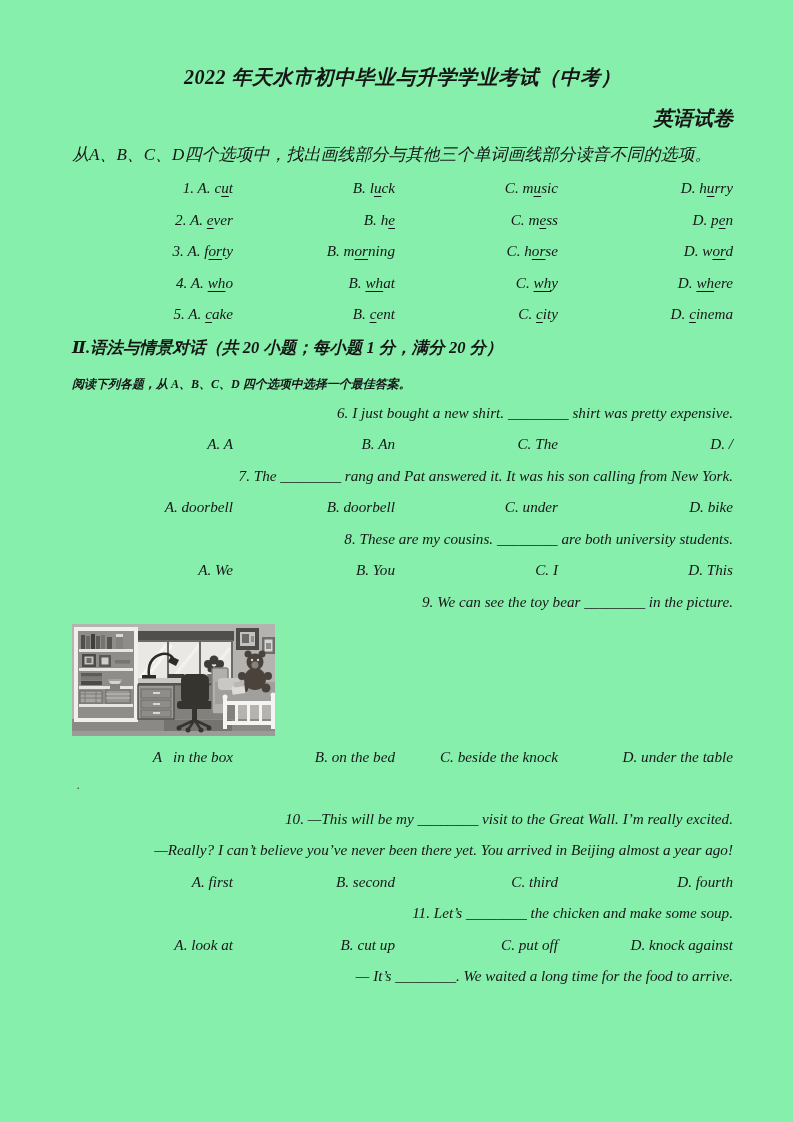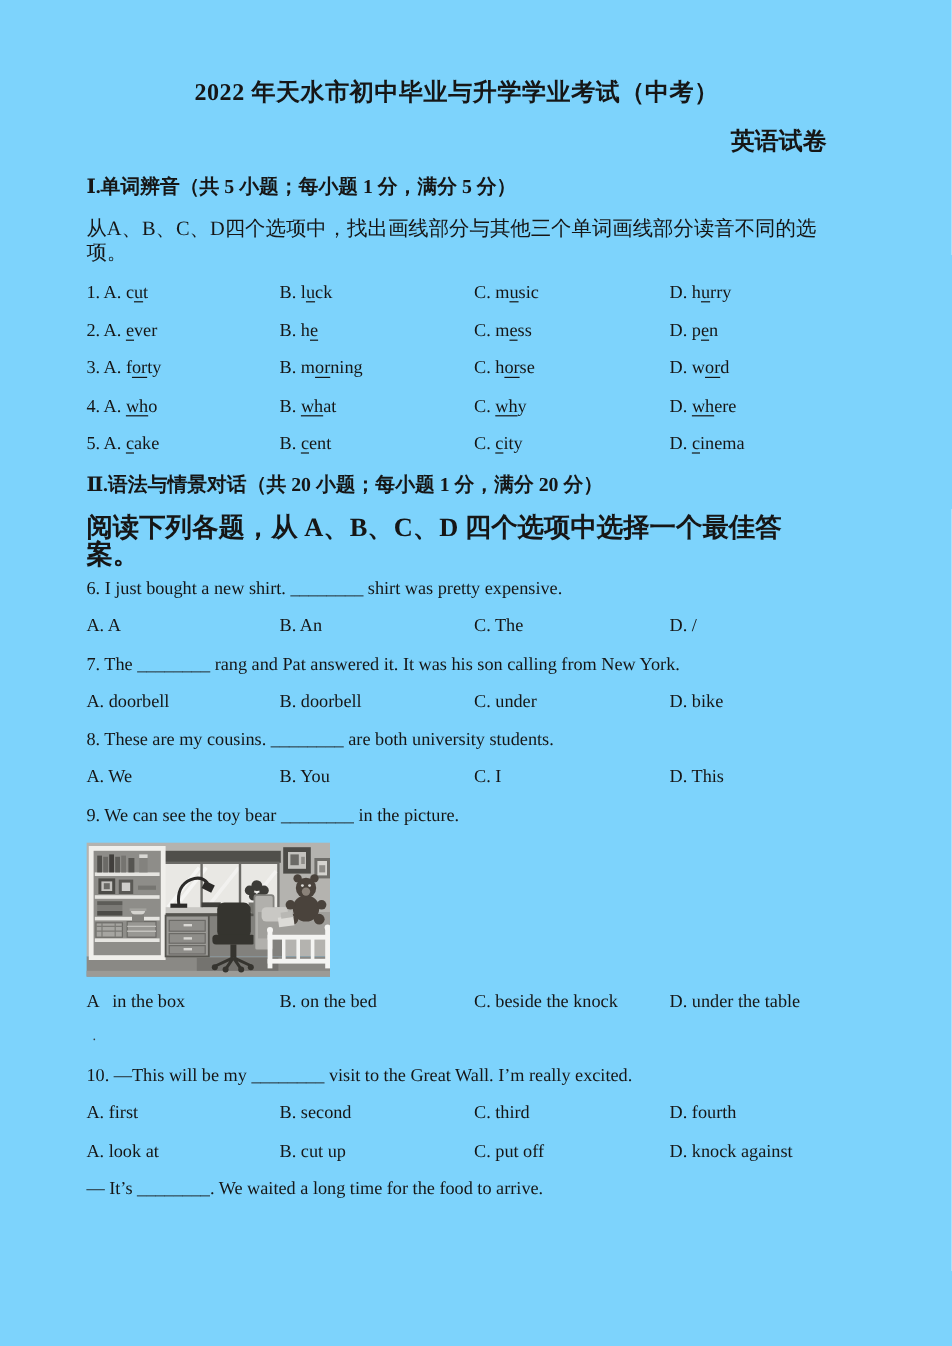--- a/index.html
+++ b/index.html
@@ -5,44 +5,45 @@
   * { box-sizing: border-box; margin: 0; padding: 0; }
   html, body { background: #ffffff; }
   body {
     width: 793px; height: 1122px;
     position: relative; overflow: hidden;
     font-family: "Liberation Serif", "DejaVu Serif", serif;
     color: #161616;
   }
   .page {
     position: absolute; inset: 0;
-    background: #7dd3fc;
-    padding: 64px 104px 0 72px;
+    background: #86efac;
+    padding: 64px 60px 0 72px;
+    font-style: italic;
   }
   h1.title {
     font-size: 20px; font-weight: 700; text-align: center;
     line-height: 26px; margin-bottom: 16px; letter-spacing: .5px;
   }
   h2.subtitle {
     font-size: 20px; font-weight: 700; text-align: right;
     line-height: 25px; margin-bottom: 14px;
   }
   .sec-heading {
     font-size: 16.5px; font-weight: 700;
     line-height: 22px; margin-bottom: 14px;
   }
   .sec-instruction {
     font-size: 17px; line-height: 20px; margin-bottom: 14px;
   }
   .sec-instruction.bold {
-    font-weight: 700; font-size: 22px; line-height: 22px; margin-bottom: 9px;
+    font-weight: 700; font-size: 12px; line-height: 22px; margin-bottom: 9px;
   }
   .row {
     font-size: 15.2px; line-height: 17px; min-height: 17px;
-    margin-bottom: 14.5px; white-space: pre-wrap;
+    margin-bottom: 14.5px; white-space: pre-wrap; text-align: right;
   }
   .row.options {
     display: grid;
     grid-template-columns: 161px 162px 163px 1fr;
   }
   .row.options .opt { white-space: pre; }
   .ul { text-decoration: underline; text-underline-offset: 2.5px; }
   figure.pic { margin: 6px 0 12px 0; width: 203px; height: 112px; }
   .mark-row {
     font-size: 12px; line-height: 10px; height: 10px;
@@ -50,21 +51,20 @@
   }
 </style>
 </head>
 <body>
 
 <div class="page">
   <h1 class="title">2022 年天水市初中毕业与升学学业考试（中考）</h1>
   <h2 class="subtitle">英语试卷</h2>
   <main>
       <section class="exam-section">
-        <div class="sec-heading">Ⅰ.单词辨音（共 5 小题；每小题 1 分，满分 5 分）</div>
         <div class="sec-instruction">从A、B、C、D四个选项中，找出画线部分与其他三个单词画线部分读音不同的选项。</div>
         <div class="row options"><span class="opt">1. A. c<span class="ul">u</span>t</span><span class="opt">B. l<span class="ul">u</span>ck</span><span class="opt">C. m<span class="ul">u</span>sic</span><span class="opt">D. h<span class="ul">u</span>rry</span></div>
         <div class="row options"><span class="opt">2. A. <span class="ul">e</span>ver</span><span class="opt">B. h<span class="ul">e</span></span><span class="opt">C. m<span class="ul">e</span>ss</span><span class="opt">D. p<span class="ul">e</span>n</span></div>
         <div class="row options"><span class="opt">3. A. f<span class="ul">or</span>ty</span><span class="opt">B. m<span class="ul">or</span>ning</span><span class="opt">C. h<span class="ul">or</span>se</span><span class="opt">D. w<span class="ul">or</span>d</span></div>
         <div class="row options"><span class="opt">4. A. <span class="ul">wh</span>o</span><span class="opt">B. <span class="ul">wh</span>at</span><span class="opt">C. <span class="ul">wh</span>y</span><span class="opt">D. <span class="ul">wh</span>ere</span></div>
         <div class="row options"><span class="opt">5. A. <span class="ul">c</span>ake</span><span class="opt">B. <span class="ul">c</span>ent</span><span class="opt">C. <span class="ul">c</span>ity</span><span class="opt">D. <span class="ul">c</span>inema</span></div>
       </section>
       <section class="exam-section">
         <div class="sec-heading">Ⅱ.语法与情景对话（共 20 小题；每小题 1 分，满分 20 分）</div>
         <div class="sec-instruction bold">阅读下列各题，从 A、B、C、D 四个选项中选择一个最佳答案。</div>
@@ -201,18 +201,20 @@
       <rect x="151" y="97" width="52" height="4"></rect>
       <rect x="163" y="78" width="3" height="22"></rect>
       <rect x="175" y="78" width="3" height="22"></rect>
       <rect x="187" y="78" width="3" height="22"></rect>
     </g>
   </svg>
 </figure>
         <div class="row options"><span class="opt">A   in the box</span><span class="opt">B. on the bed</span><span class="opt">C. beside the knock</span><span class="opt">D. under the table</span></div>
         <div class="mark-row">.</div>
         <div class="row stem">10. —This will be my ________ visit to the Great Wall. I’m really excited.</div>
+        <div class="row stem">—Really? I can’t believe you’ve never been there yet. You arrived in Beijing almost a year ago!</div>
         <div class="row options"><span class="opt">A. first</span><span class="opt">B. second</span><span class="opt">C. third</span><span class="opt">D. fourth</span></div>
+        <div class="row stem">11. Let’s ________ the chicken and make some soup.</div>
         <div class="row options"><span class="opt">A. look at</span><span class="opt">B. cut up</span><span class="opt">C. put off</span><span class="opt">D. knock against</span></div>
         <div class="row stem">— It’s ________. We waited a long time for the food to arrive.</div>
       </section>
     </main>
 </div>
 
 </body></html>

